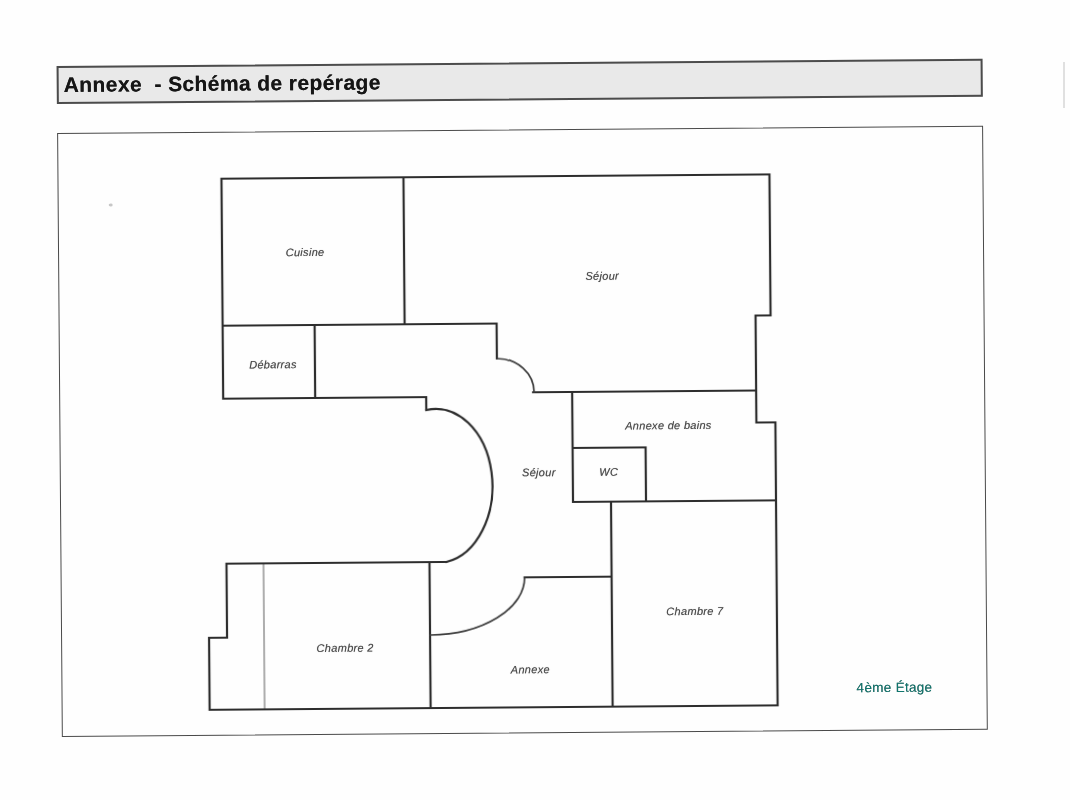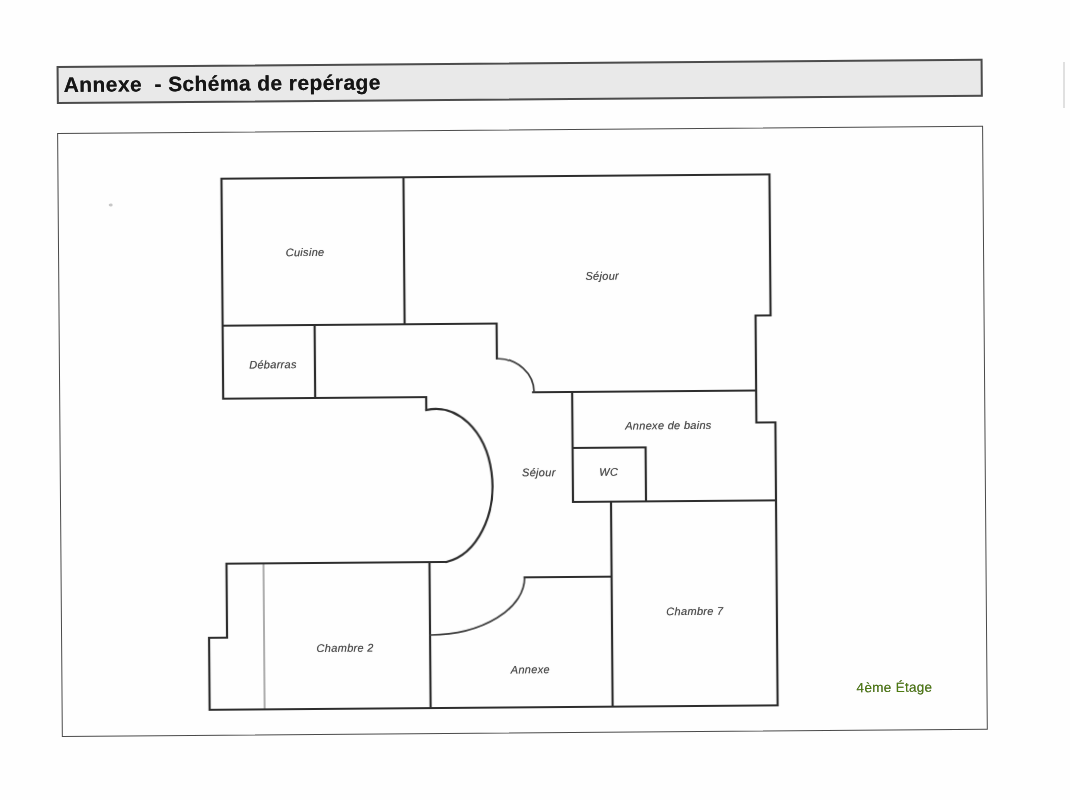--- a/index.html
+++ b/index.html
@@ -65,21 +65,21 @@
     color: #4b4b4b;
     letter-spacing: 0.3px;
     white-space: nowrap;
     text-shadow: 0 0 0.7px rgba(80,80,80,0.7);
     font-style: italic;
   }
   .floor-label {
     position: absolute;
     transform: translate(-50%, -50%);
     font-size: 13.5px;
-    color: #4d7c0f;
+    color: #0f766e;
     letter-spacing: 0.3px;
     white-space: nowrap;
     text-shadow: 0 0 0.6px rgba(60,60,60,0.7);
   }
   .speck {
     position: absolute;
     left: 108px; top: 204px;
     width: 4px; height: 3px;
     background: #b9b9b9;
     border-radius: 50%;

